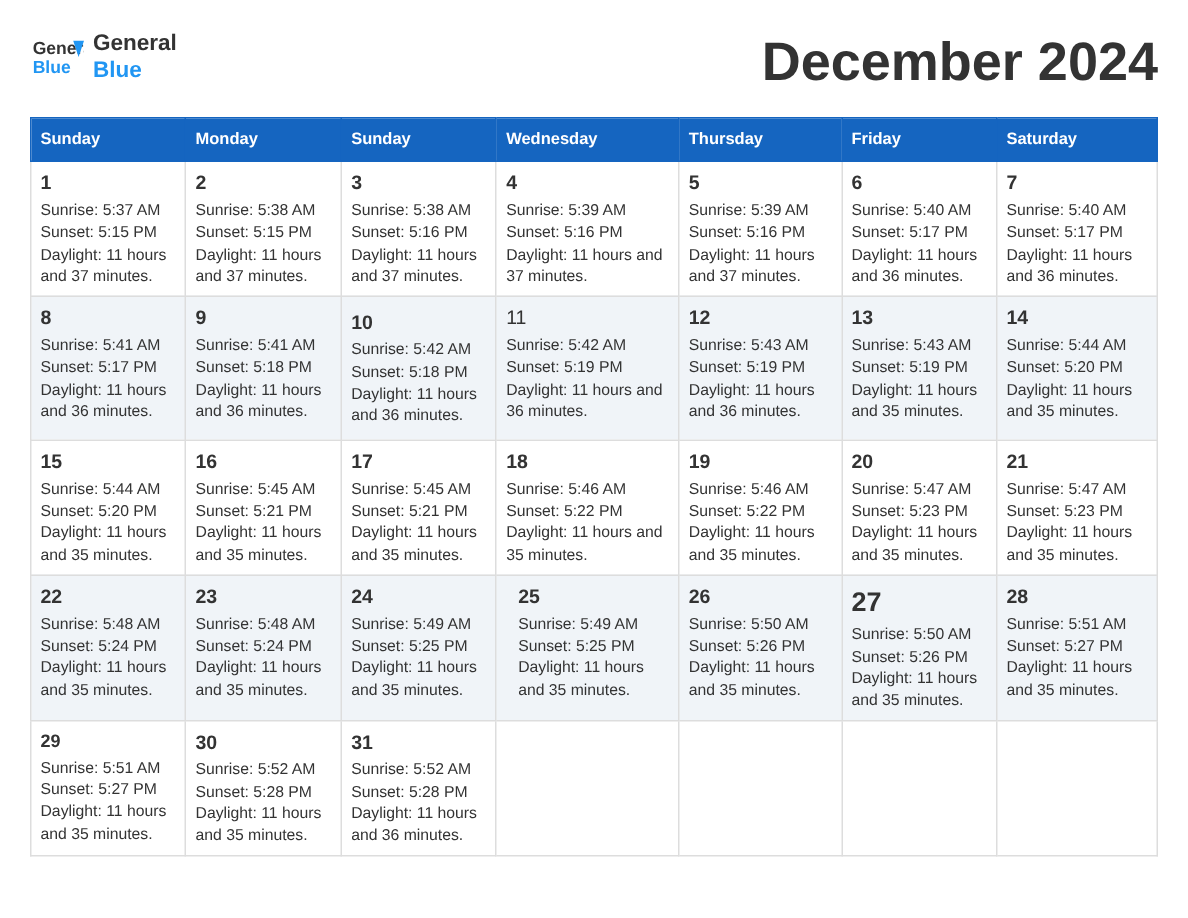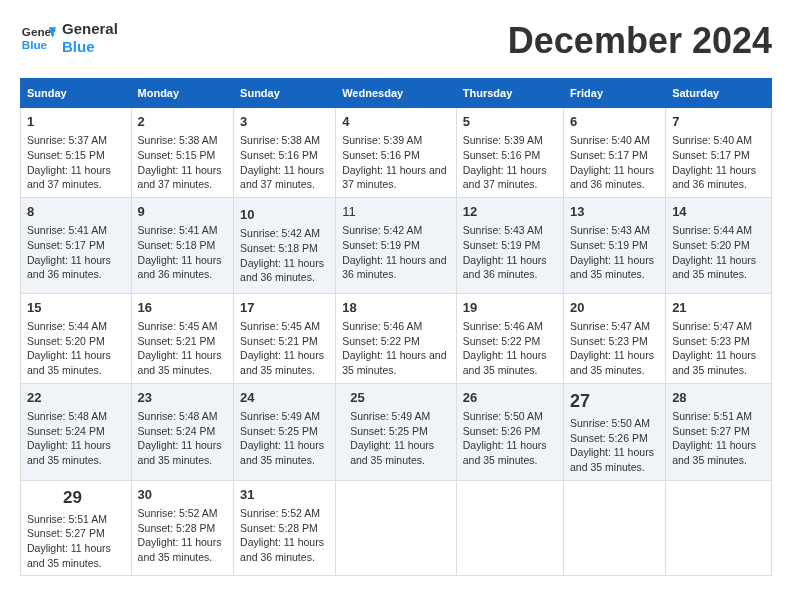--- a/index.html
+++ b/index.html
@@ -129,21 +129,21 @@
       <tr style="background: rgb(240, 244, 248);">
         <td style="vertical-align: top; padding: 5px 6px; border: 1px solid rgb(221, 221, 221); font-size: 10.5px; color: rgb(51, 51, 51); line-height: 1.4; min-height: 75px;"><span style="font-size:13px;font-weight:bold;display:block;margin-bottom:2px;">22</span><span>Sunrise: 5:48 AM</span><br><span>Sunset: 5:24 PM</span><br><span>Daylight: 11 hours and 35 minutes.</span></td>
         <td style="vertical-align: top; padding: 5px 6px; border: 1px solid rgb(221, 221, 221); font-size: 10.5px; color: rgb(51, 51, 51); line-height: 1.4; min-height: 75px;"><span style="font-size:13px;font-weight:bold;display:block;margin-bottom:2px;">23</span><span>Sunrise: 5:48 AM</span><br><span>Sunset: 5:24 PM</span><br><span>Daylight: 11 hours and 35 minutes.</span></td>
         <td style="vertical-align: top; padding: 5px 6px; border: 1px solid rgb(221, 221, 221); font-size: 10.5px; color: rgb(51, 51, 51); line-height: 1.4; min-height: 75px;"><span style="font-size:13px;font-weight:bold;display:block;margin-bottom:2px;">24</span><span>Sunrise: 5:49 AM</span><br><span>Sunset: 5:25 PM</span><br><span>Daylight: 11 hours and 35 minutes.</span></td>
         <td style="vertical-align: top; padding: 5px 14px; border: 1px solid rgb(221, 221, 221); font-size: 10.5px; color: rgb(51, 51, 51); line-height: 1.4; min-height: 75px;"><span style="font-size:13px;font-weight:bold;display:block;margin-bottom:2px;">25</span><span>Sunrise: 5:49 AM</span><br><span>Sunset: 5:25 PM</span><br><span>Daylight: 11 hours and 35 minutes.</span></td>
         <td style="vertical-align: top; padding: 5px 6px; border: 1px solid rgb(221, 221, 221); font-size: 10.5px; color: rgb(51, 51, 51); line-height: 1.4; min-height: 75px;"><span style="font-size:13px;font-weight:bold;display:block;margin-bottom:2px;">26</span><span>Sunrise: 5:50 AM</span><br><span>Sunset: 5:26 PM</span><br><span>Daylight: 11 hours and 35 minutes.</span></td>
         <td style="vertical-align: top; padding: 5px 6px; border: 1px solid rgb(221, 221, 221); font-size: 10.5px; color: rgb(51, 51, 51); line-height: 1.4; min-height: 75px;"><span style="font-size:18px;font-weight:bold;display:block;margin-bottom:2px;">27</span><span>Sunrise: 5:50 AM</span><br><span>Sunset: 5:26 PM</span><br><span>Daylight: 11 hours and 35 minutes.</span></td>
         <td style="vertical-align: top; padding: 5px 6px; border: 1px solid rgb(221, 221, 221); font-size: 10.5px; color: rgb(51, 51, 51); line-height: 1.4; min-height: 75px;"><span style="font-size:13px;font-weight:bold;display:block;margin-bottom:2px;">28</span><span>Sunrise: 5:51 AM</span><br><span>Sunset: 5:27 PM</span><br><span>Daylight: 11 hours and 35 minutes.</span></td>
       </tr>
       <tr style="background: rgb(255, 255, 255);">
-        <td style="vertical-align: top; padding: 5px 6px; border: 1px solid rgb(221, 221, 221); font-size: 10.5px; color: rgb(51, 51, 51); line-height: 1.4; min-height: 75px;"><span style="font-size:17px;font-weight:bold;display:block;margin-bottom:2px;margin-left:36px;">29</span><span>Sunrise: 5:51 AM</span><br><span>Sunset: 5:27 PM</span><br><span>Daylight: 11 hours and 35 minutes.</span></td>
+        <td style="vertical-align: top; padding: 5px 6px; border: 1px solid rgb(221, 221, 221); font-size: 10.5px; color: rgb(51, 51, 51); line-height: 1.4; min-height: 75px;"><span style="font-size:12px;font-weight:bold;display:block;margin-bottom:2px;">29</span><span>Sunrise: 5:51 AM</span><br><span>Sunset: 5:27 PM</span><br><span>Daylight: 11 hours and 35 minutes.</span></td>
         <td style="vertical-align: top; padding: 5px 6px; border: 1px solid rgb(221, 221, 221); font-size: 10.5px; color: rgb(51, 51, 51); line-height: 1.4; min-height: 75px;"><span style="font-size:13px;font-weight:bold;display:block;margin-bottom:2px;">30</span><span>Sunrise: 5:52 AM</span><br><span>Sunset: 5:28 PM</span><br><span>Daylight: 11 hours and 35 minutes.</span></td>
         <td style="vertical-align: top; padding: 5px 6px; border: 1px solid rgb(221, 221, 221); font-size: 10.5px; color: rgb(51, 51, 51); line-height: 1.4; min-height: 75px;"><span style="font-size:13px;font-weight:bold;display:block;margin-bottom:2px;">31</span><span>Sunrise: 5:52 AM</span><br><span>Sunset: 5:28 PM</span><br><span>Daylight: 11 hours and 36 minutes.</span></td>
         <td style="vertical-align: top; padding: 5px 6px; border: 1px solid rgb(221, 221, 221); font-size: 10.5px; color: rgb(51, 51, 51); line-height: 1.4; min-height: 75px;"></td>
         <td style="vertical-align: top; padding: 5px 6px; border: 1px solid rgb(221, 221, 221); font-size: 10.5px; color: rgb(51, 51, 51); line-height: 1.4; min-height: 75px;"></td>
         <td style="vertical-align: top; padding: 5px 6px; border: 1px solid rgb(221, 221, 221); font-size: 10.5px; color: rgb(51, 51, 51); line-height: 1.4; min-height: 75px;"></td>
         <td style="vertical-align: top; padding: 5px 6px; border: 1px solid rgb(221, 221, 221); font-size: 10.5px; color: rgb(51, 51, 51); line-height: 1.4; min-height: 75px;"></td>
       </tr>
     </tbody>
 </table>
 

